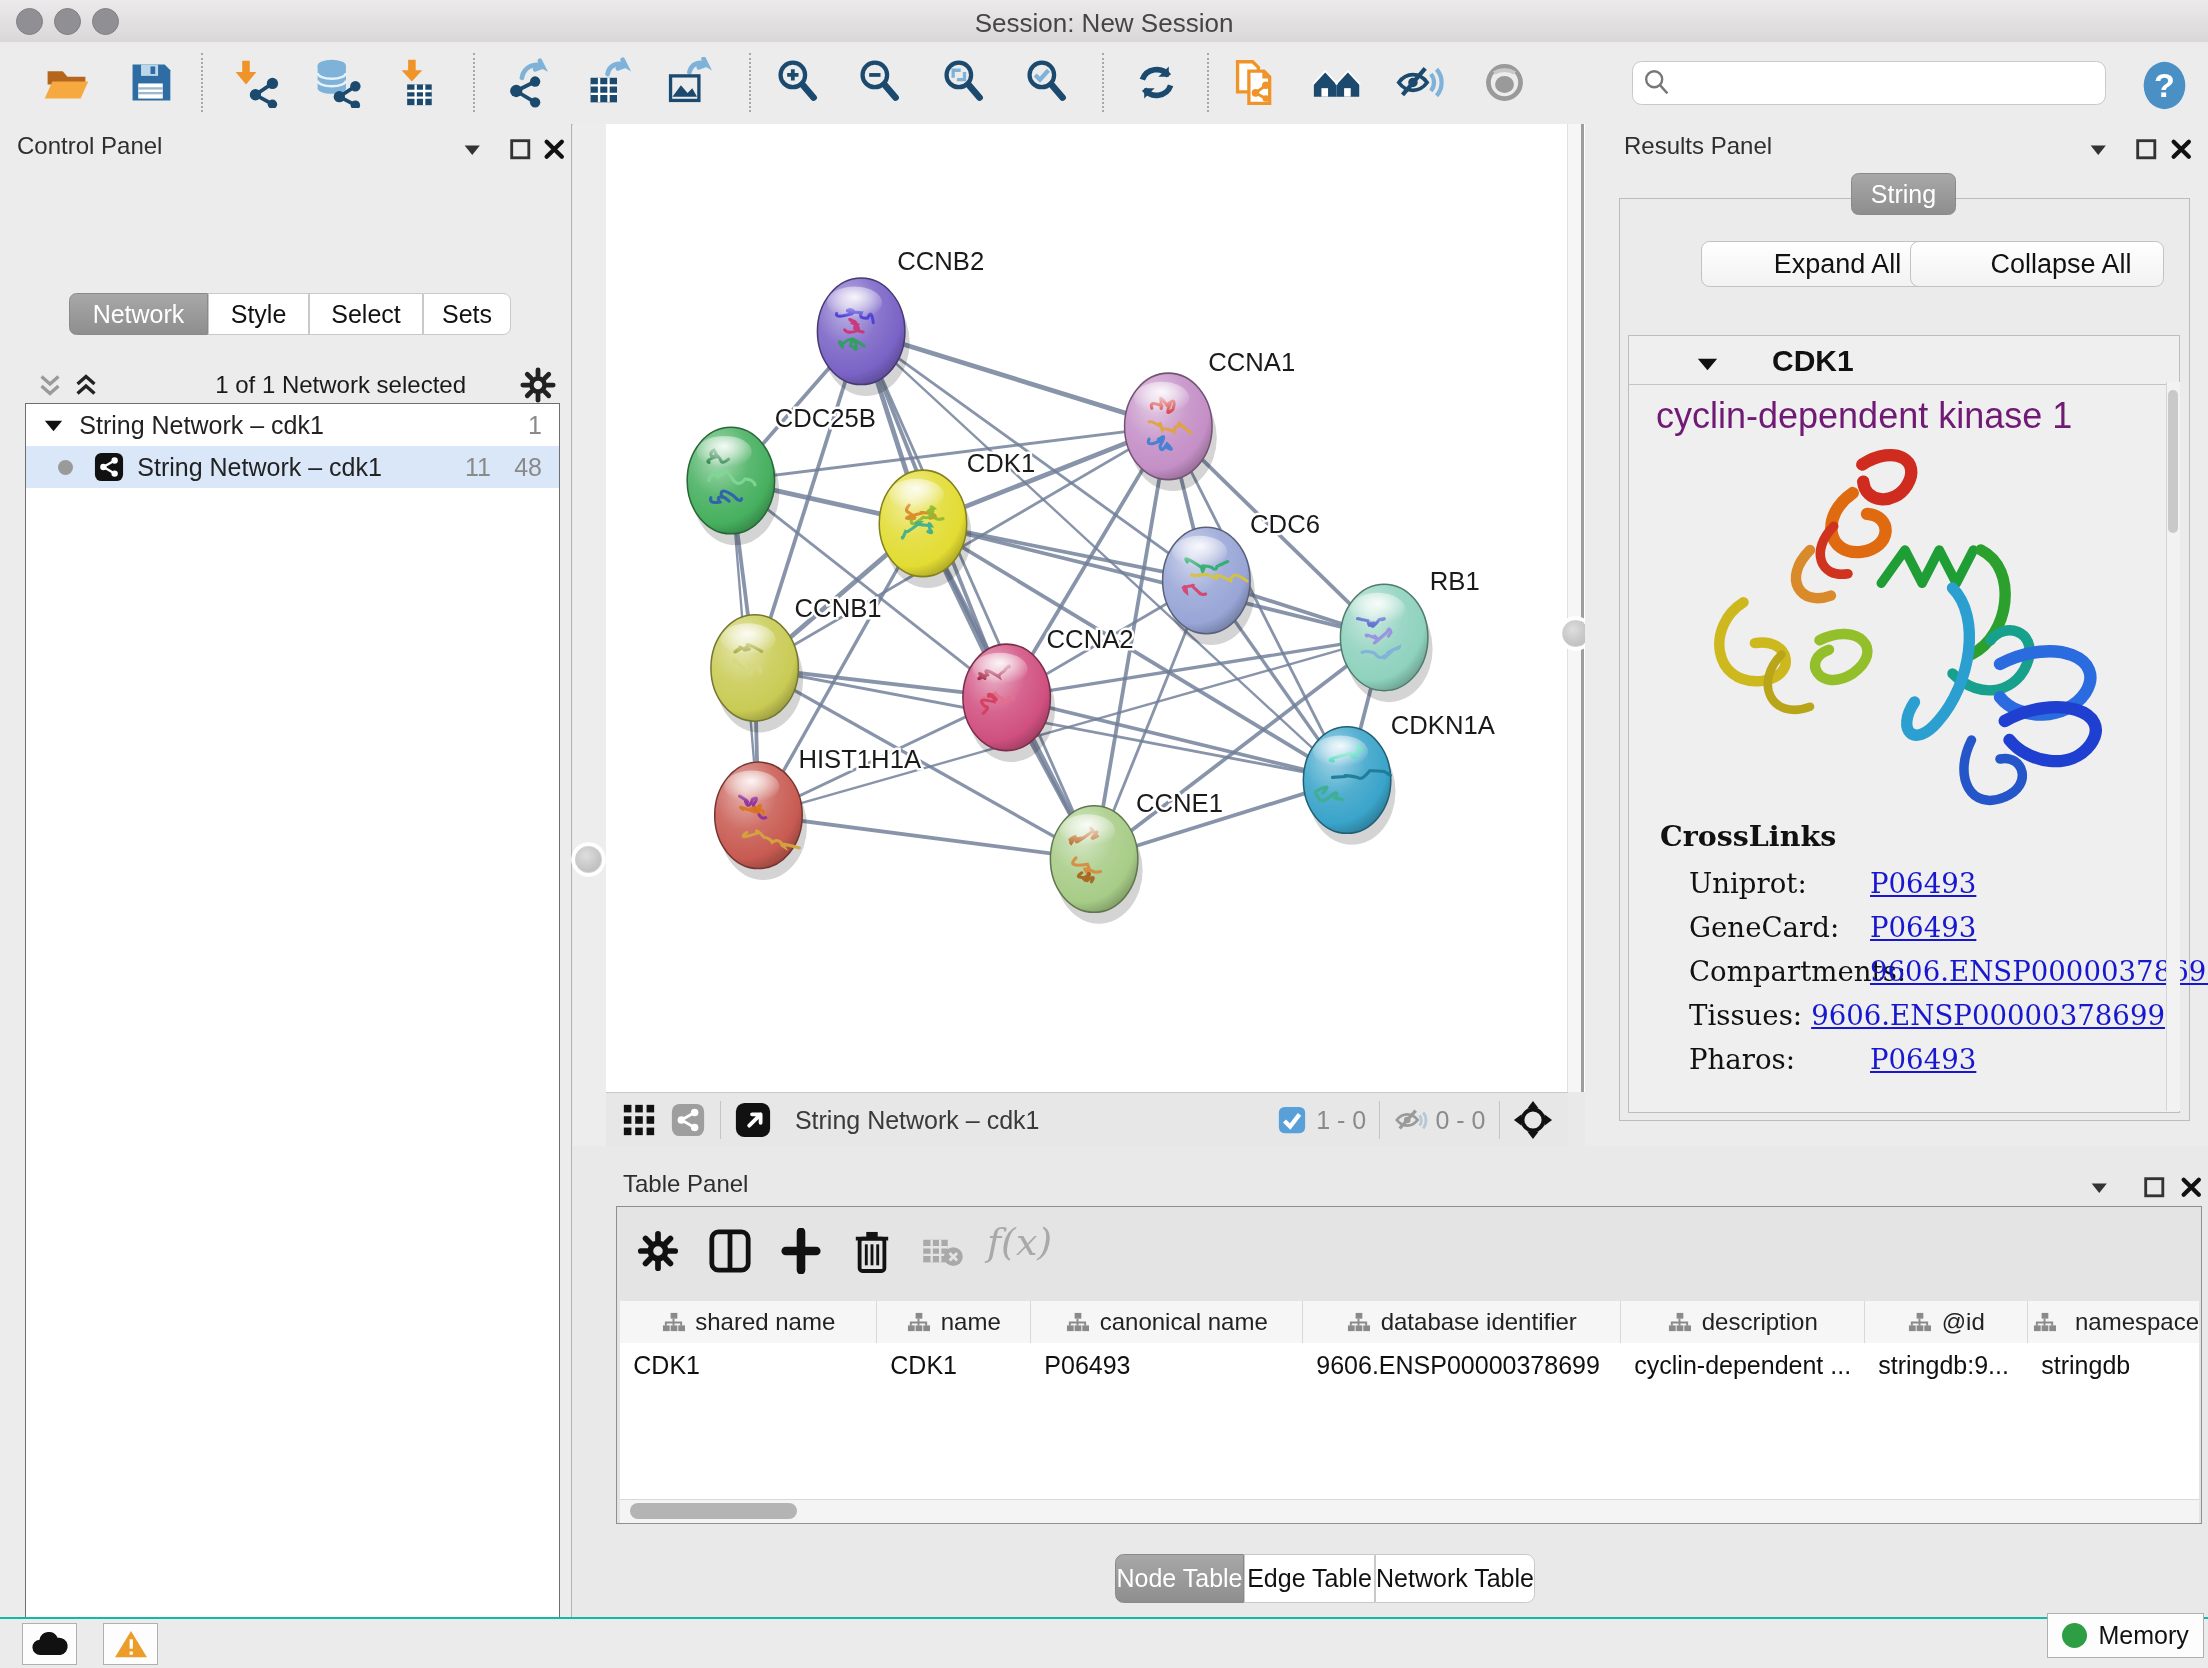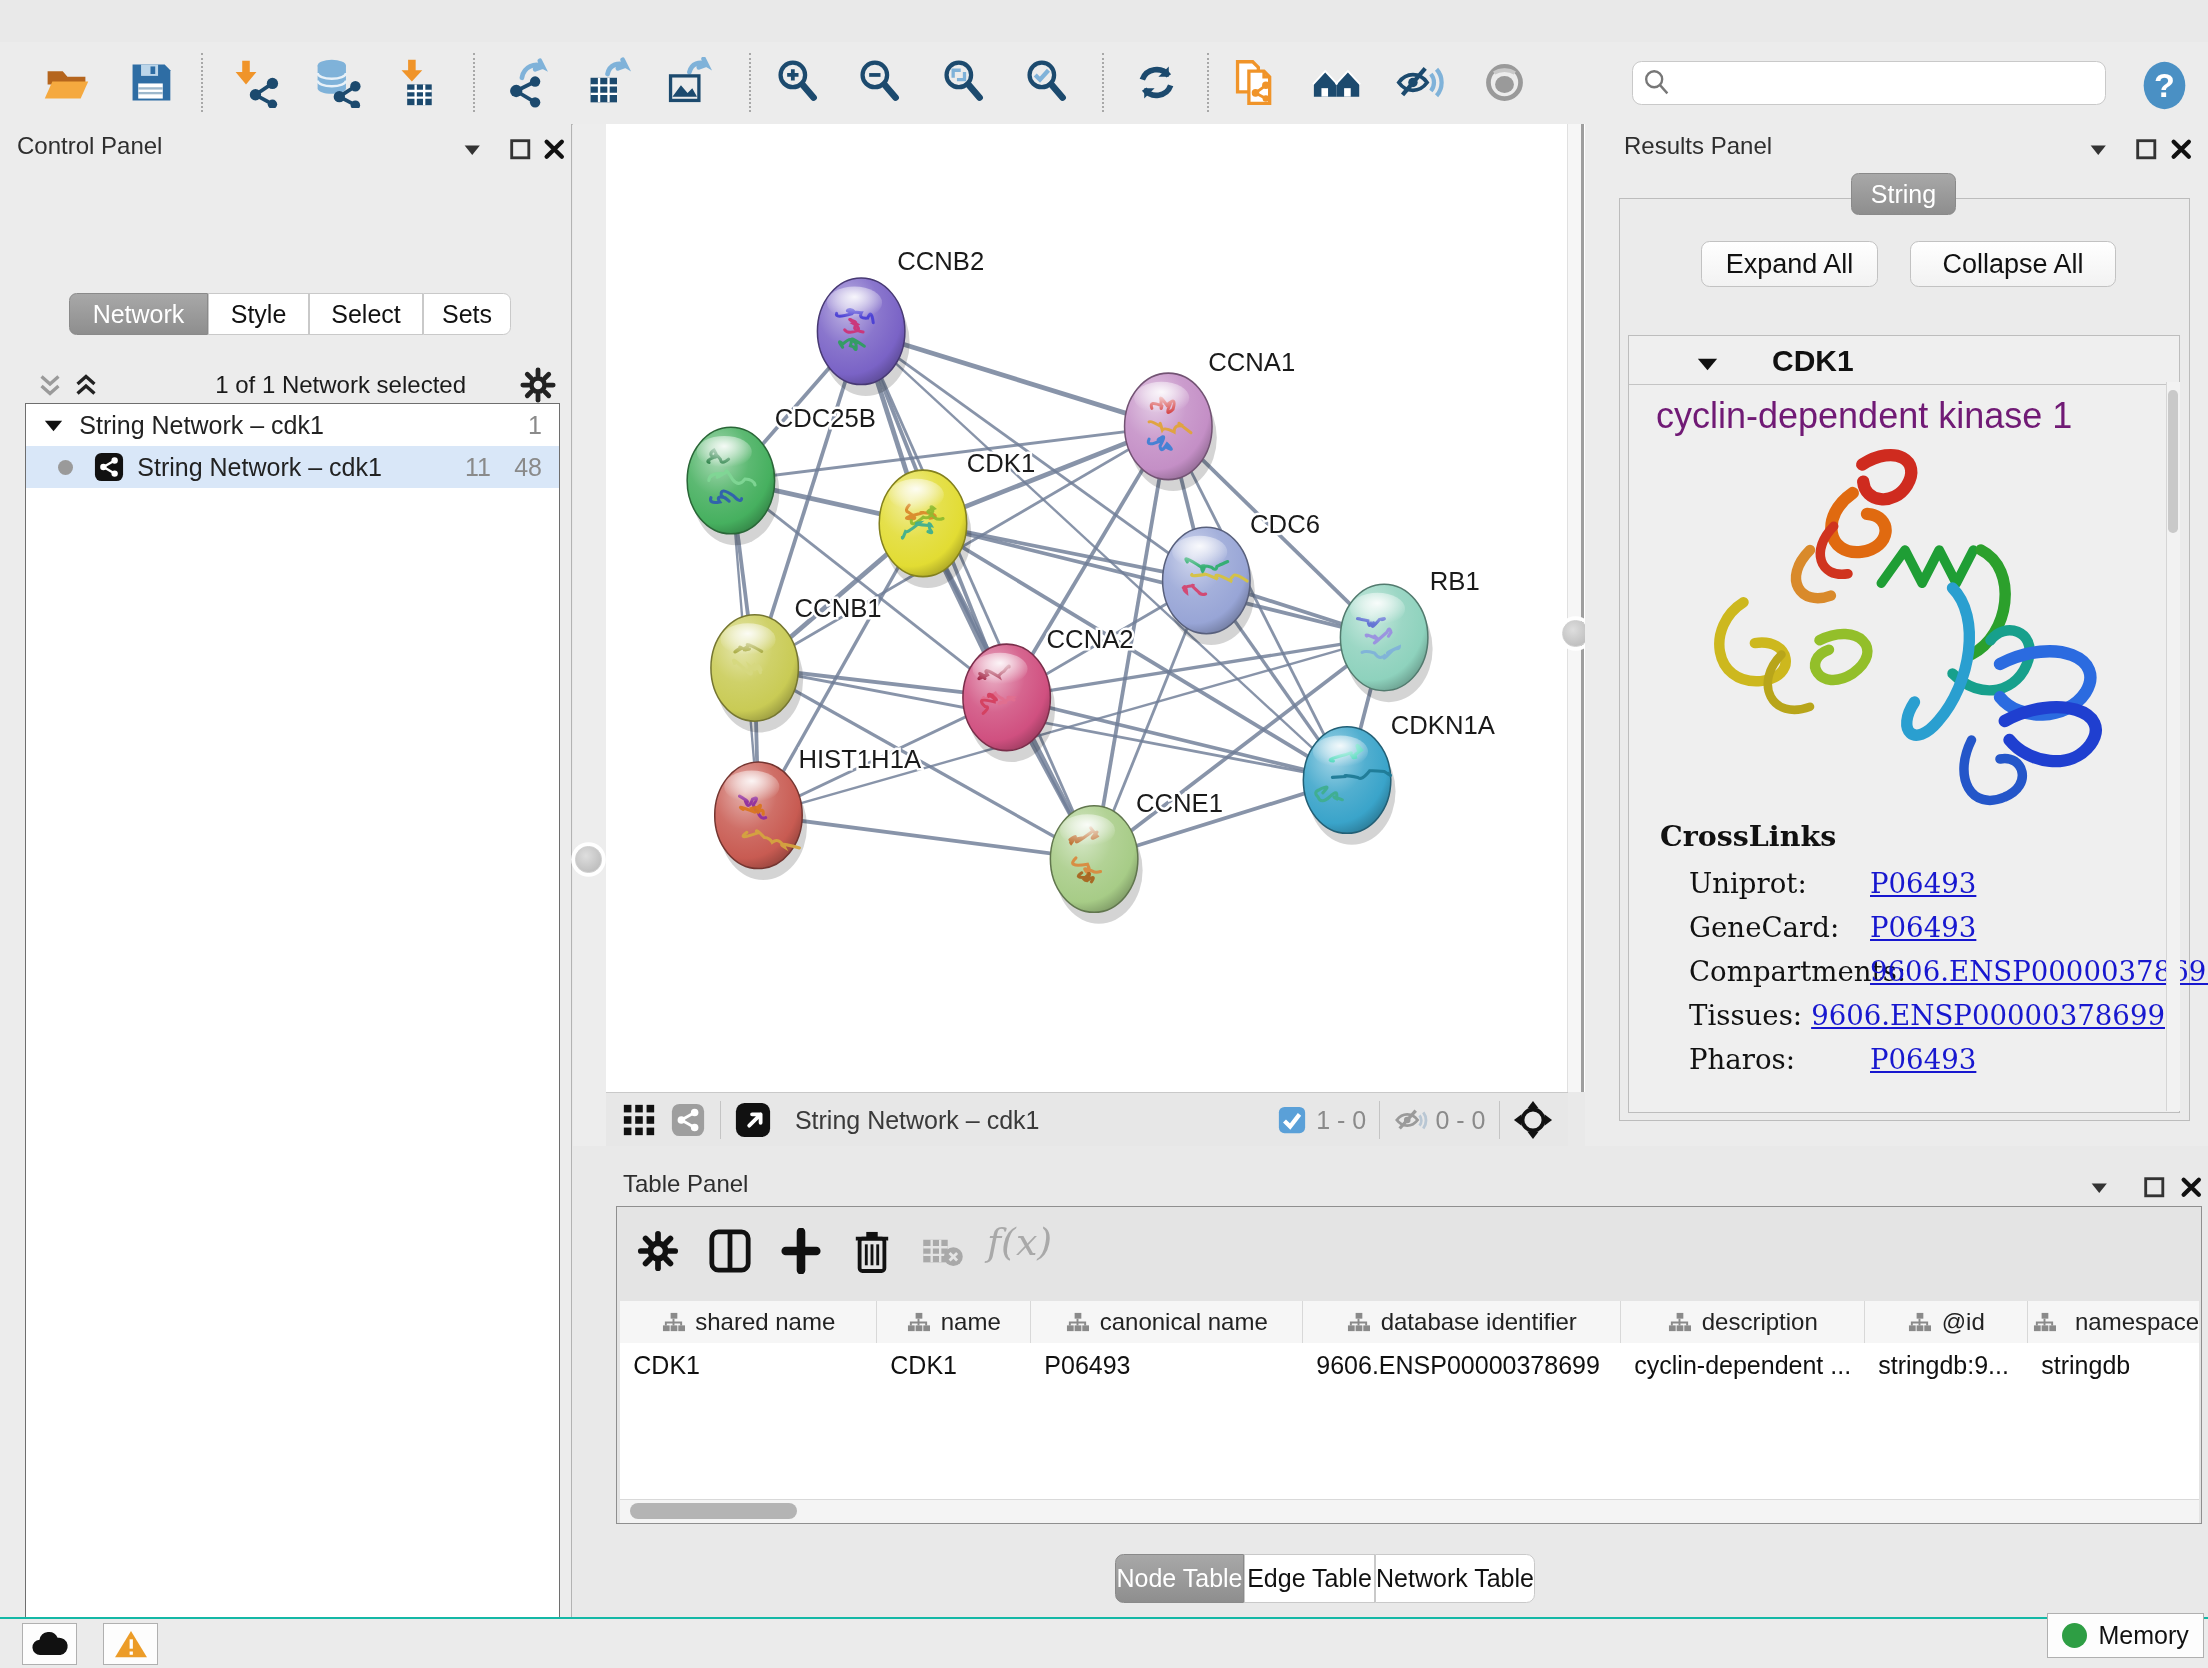--- a/index.html
+++ b/index.html
@@ -38,21 +38,21 @@
     border:1px solid #cfcfcf;box-shadow:0 0 0 3.8px #fff;}
   .netbar{left:606px;top:1092px;width:962px;height:54px;background:#e7e7e7;border-top:1px solid #c9c9c9;
     display:flex;align-items:center;}
   .nbsep{width:0;height:38px;border-left:1px solid #c4c4c4;margin:0 13.3px;}
   .nbtext{font-size:25px;color:#3a3a3a;}
   .nbnum{font-size:25px;color:#8a8a8a;}
   
   .rpanel{left:1585px;top:124px;width:624px;height:1493px;background:#ececec;}
   .rbox{left:1619px;top:198px;width:571px;height:923px;background:#ebebeb;border:1.9px solid #bcbcbc;box-sizing:border-box;}
   .btn{position:absolute;height:44px;background:linear-gradient(#ffffff,#f2f2f2);border:1px solid #c2c2c2;
-    border-radius:8.6px;display:flex;align-items:center;justify-content:center;font-size:27px;color:#111;}
+    border-radius:8.6px;display:flex;align-items:center;justify-content:center;font-size:27px;color:#111;padding-left:48px;}
   .sectionbox{left:1628px;top:335px;width:552px;height:778px;background:#efefef;border:1px solid #bdbdbd;box-sizing:border-box;}
   .serif{font-family:"DejaVu Serif","Liberation Serif",serif;}
   .xl-label{font-size:27.6px;color:#111;}
   .xl-link{font-size:27.6px;color:#1717cf;text-decoration:underline;}
   .rscroll{left:2166px;top:382px;width:13.3px;height:729px;background:#f2f2f2;border-left:1px solid #d5d5d5;}
   .rthumb{left:2168px;top:390px;width:9.5px;height:143px;border-radius:4.8px;background:#c9c9c9;}
   
   .tpanel{left:573px;top:1146px;width:1636px;height:471px;background:#e9e9e9;}
   .tbox{left:616px;top:1206px;width:1586px;height:318px;background:#e4e4e4;border:1.9px solid #8f8f8f;box-sizing:border-box;}
   .tableband{left:620px;top:1301px;width:1579px;height:221px;background:#fff;}
@@ -70,20 +70,26 @@
   .membtn{left:2047px;top:-5.7px;width:157px;height:45px;background:#fdfdfd;border:1.9px solid #b0b0b0;
     display:flex;align-items:center;justify-content:center;gap:11.4px;font-size:25px;color:#111;box-sizing:border-box;}
   .nlabel{font-size:27px;fill:#1a1a1a;stroke:#ffffff;stroke-width:5px;paint-order:stroke;font-family:"Liberation Sans",sans-serif;}
   .fx{font-family:"DejaVu Serif","Liberation Serif",serif;font-style:italic;font-size:38px;color:#a9a9a9;}
 </style>
 </head>
 <body>
 
 <div class="screen">
 
+  <div class="abs titlebar">
+    <div class="abs tl" style="left:16px"></div>
+    <div class="abs tl" style="left:54px"></div>
+    <div class="abs tl" style="left:92px"></div>
+    <div class="abs wtitle">Session: New Session</div>
+  </div>
 
   <div class="abs toolbar">
     <svg class="abs tbi" style="left:41px" viewBox="0 0 54 54">
       <path d="M7 15 h16 l5 6 h19 v8 H7z" fill="#b5651d"></path>
       <path d="M4 44 l8-18 h38 l-8 18z" fill="#f5a93f"></path>
     </svg>
     <svg class="abs tbi" style="left:125px" viewBox="0 0 54 54">
       <path d="M8 8 h34 l6 6 v32 H8z" fill="#2e6da4"></path>
       <rect x="17" y="8" width="18" height="12" fill="#bcd6ea"></rect>
         <rect x="27" y="10" width="5" height="8" fill="#2e6da4"></rect>

